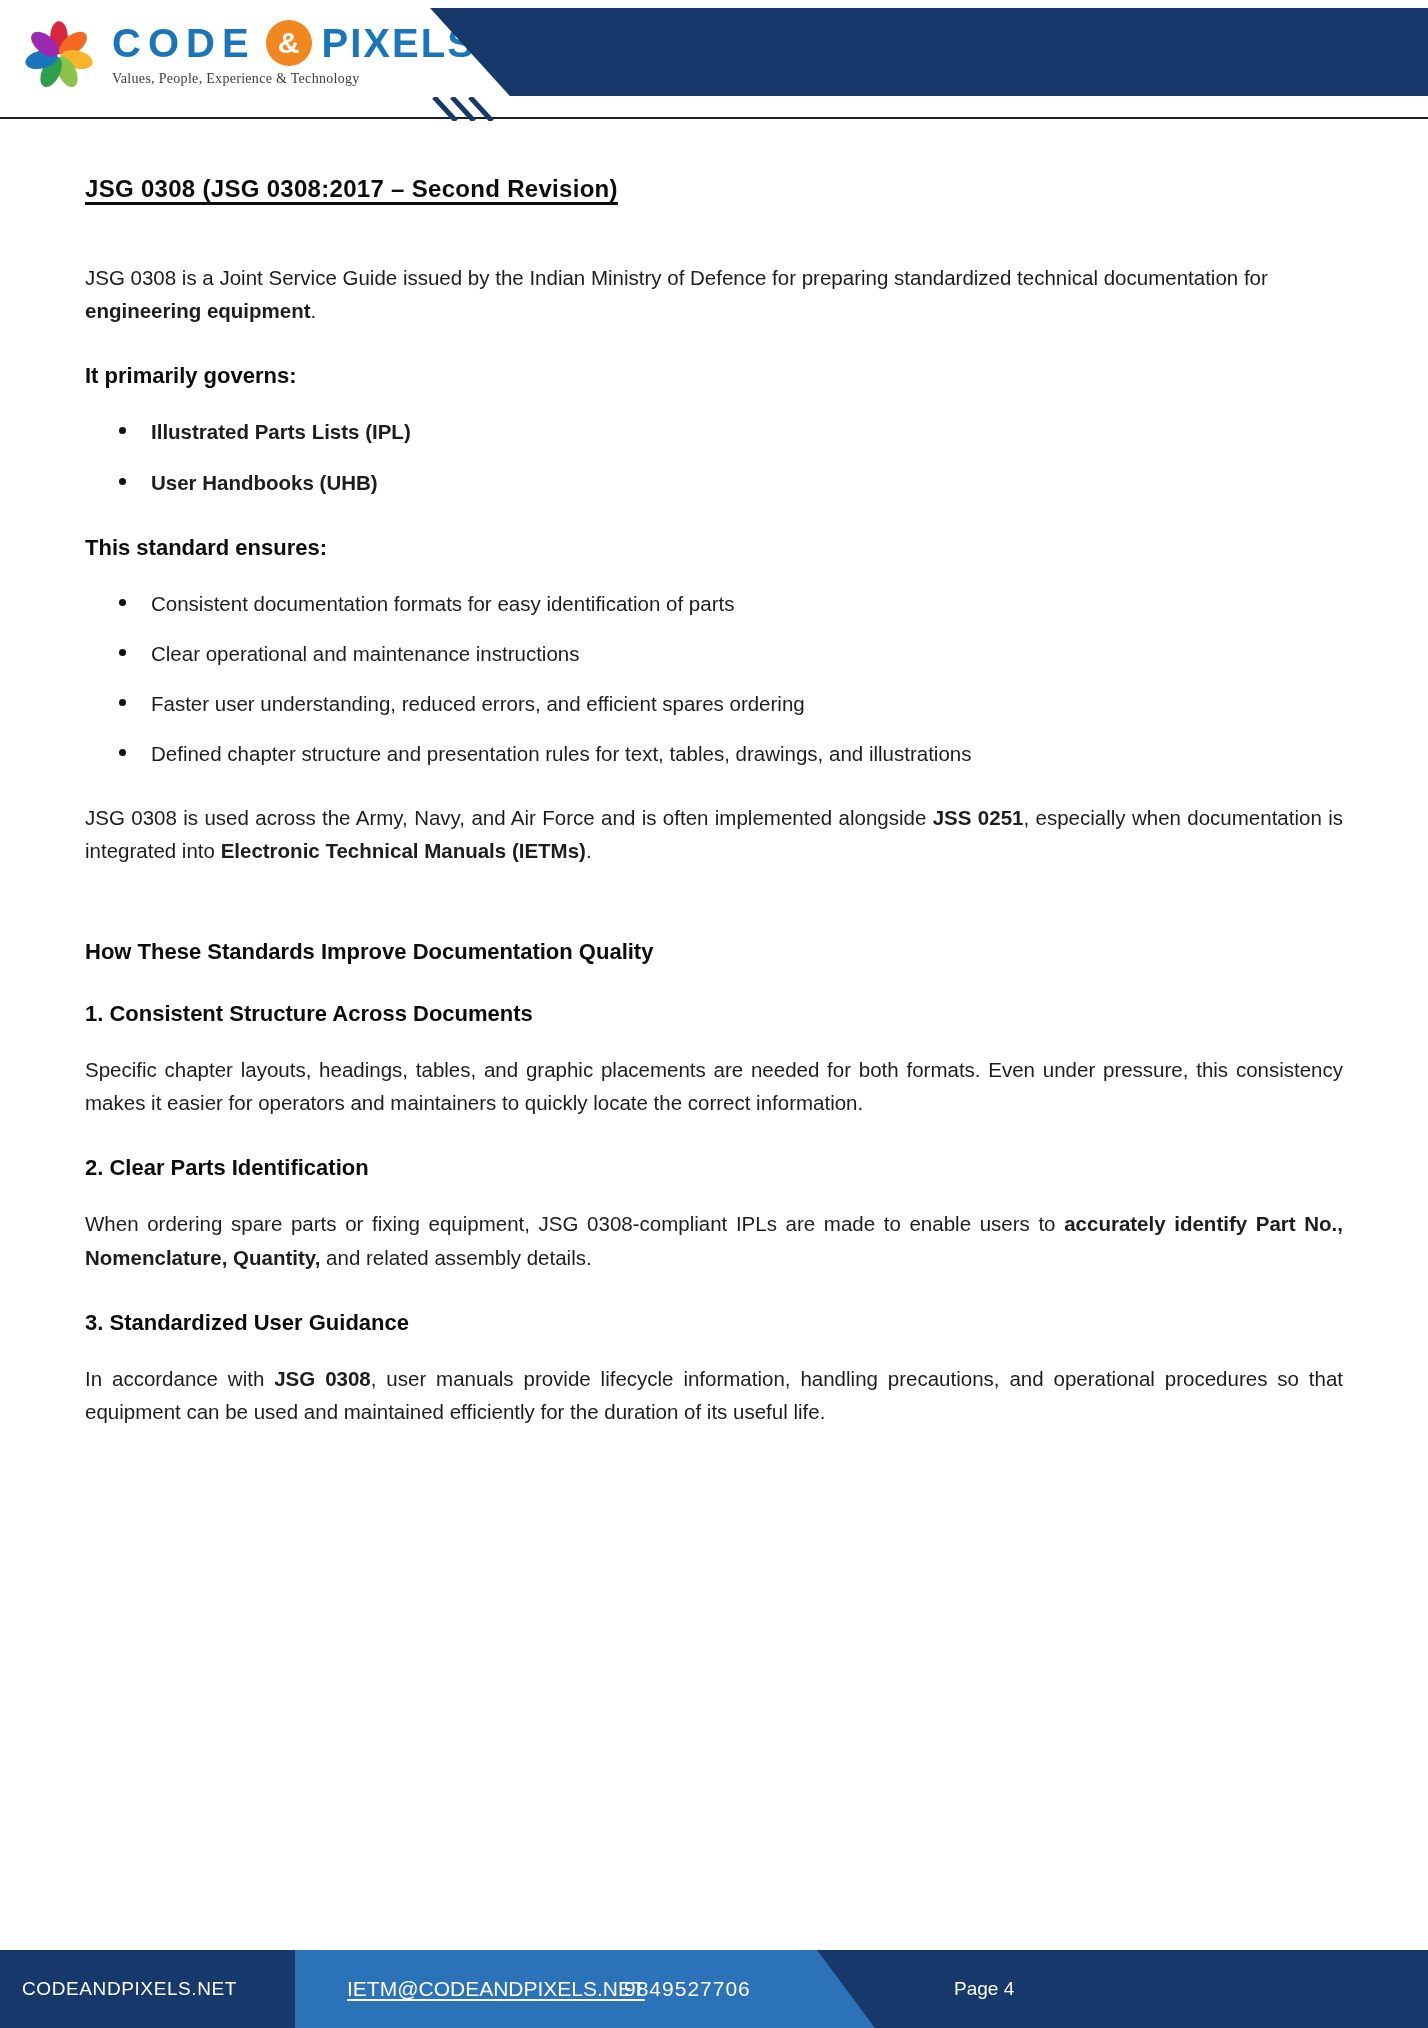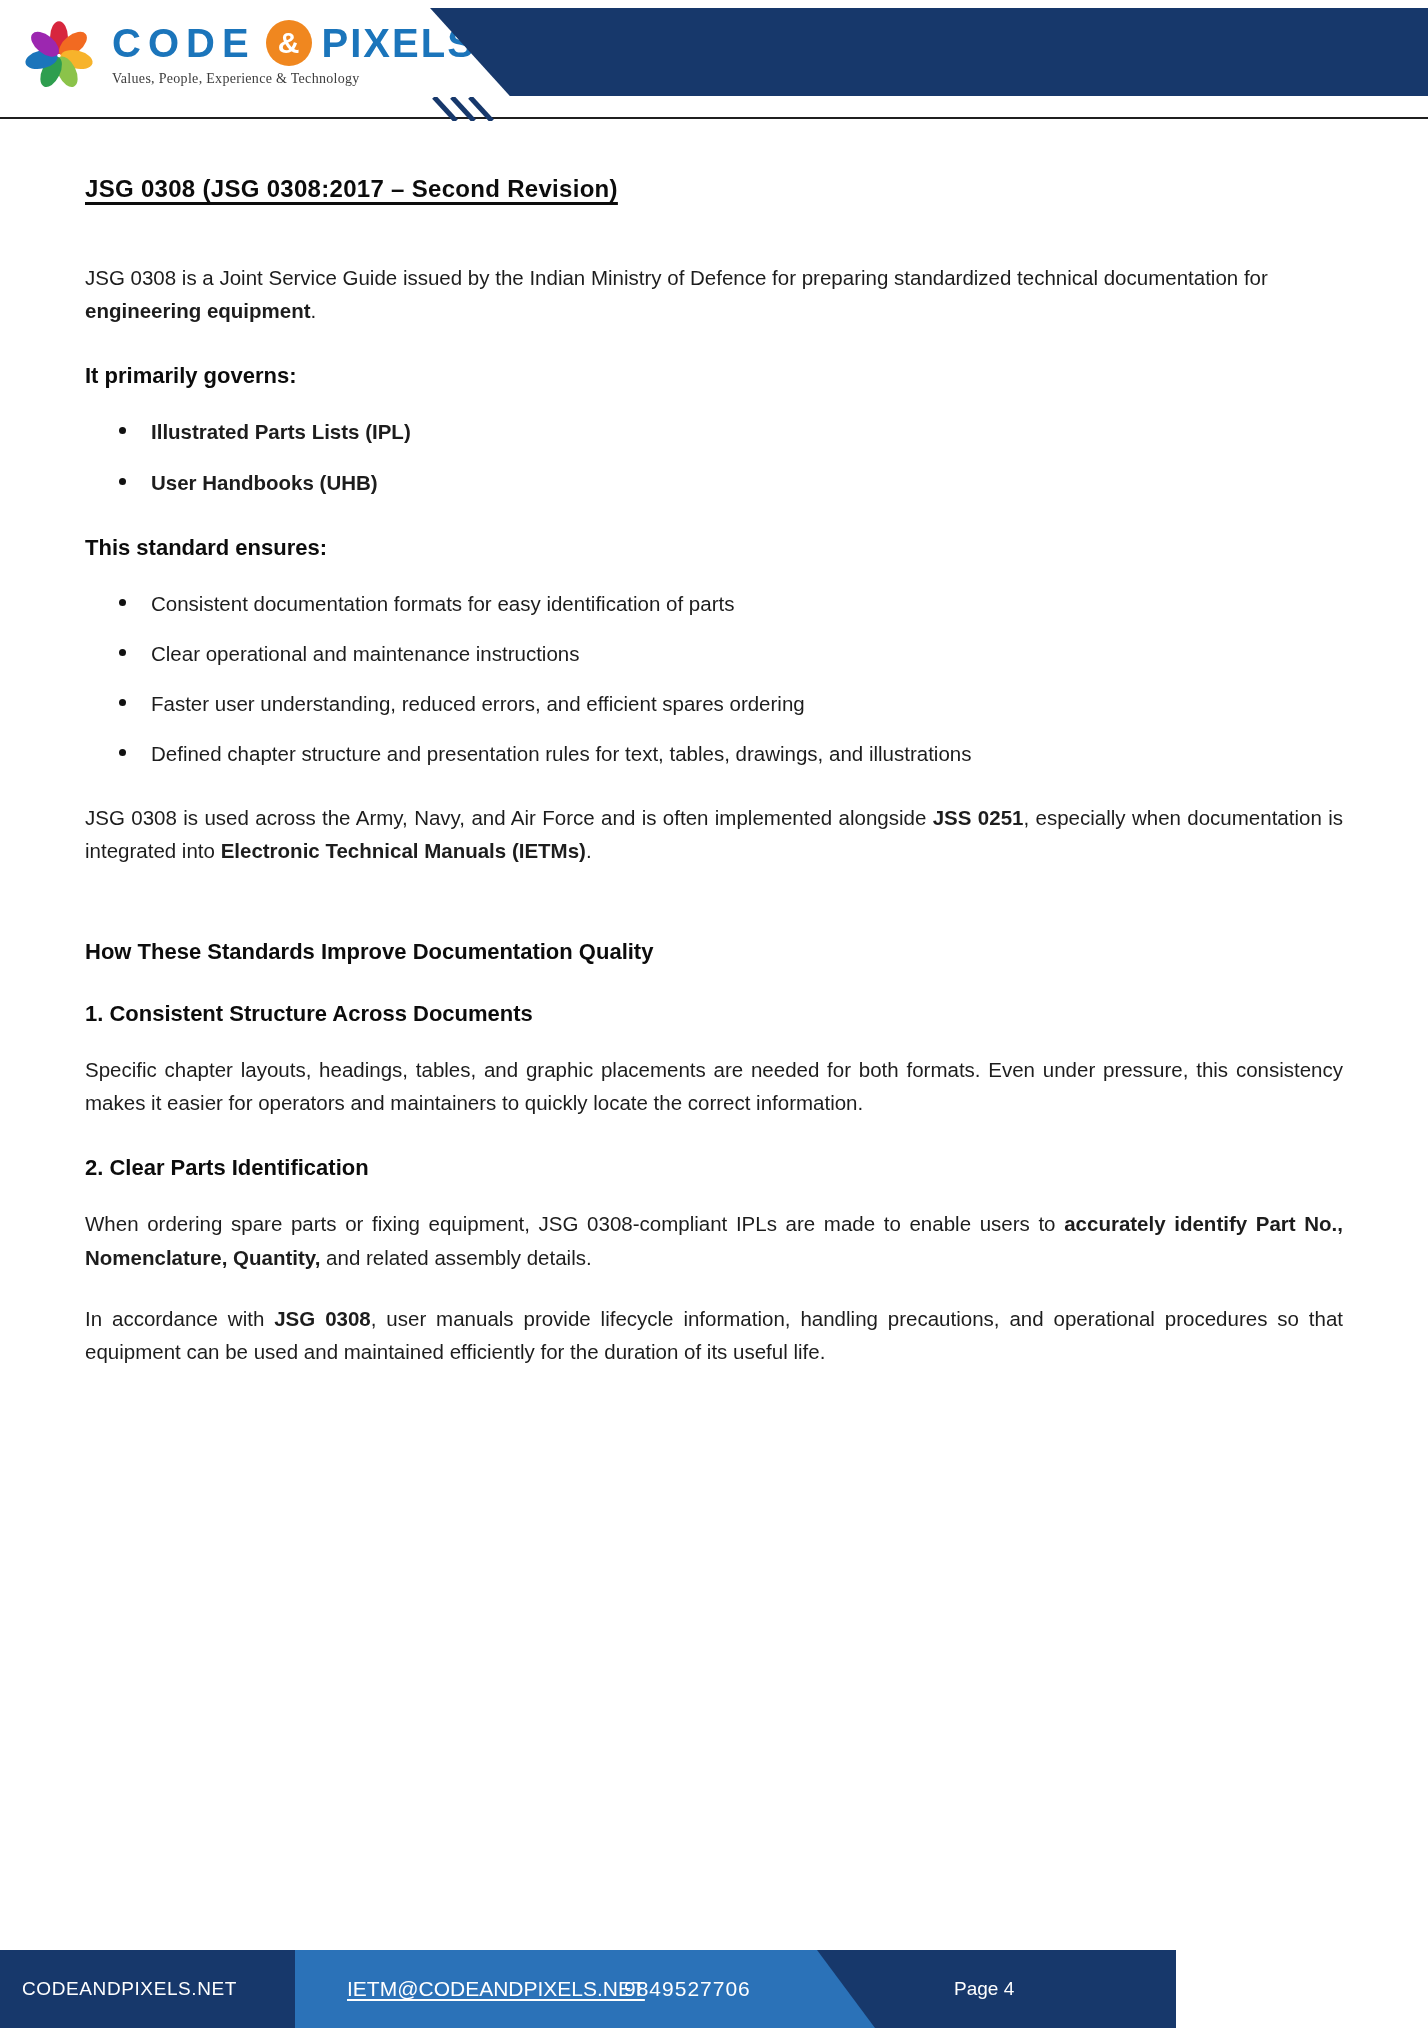--- a/index.html
+++ b/index.html
@@ -30,21 +30,21 @@
   .doc-para.justify { text-align:justify; }
   .doc-heading { font-size:22px; font-weight:700; color:#0c0c0c; margin:36px 0 26px; }
   .space-lg { margin-top:72px !important; }
   .doc-list { list-style:none; margin:0 0 30px 0; }
   .doc-bullet { position:relative; padding-left:66px; margin-bottom:17px; font-size:20.5px; line-height:1.62; }
   .doc-bullet::before { content:""; position:absolute; left:34px; top:12px; width:7px; height:7px;
                         border-radius:50%; background:#111111; }
   b { font-weight:700; }
 
   
-  .footer { position:absolute; left:0; bottom:0; width:1176px; height:78px; background:#17386b; }
+  .footer { position:absolute; left:0; bottom:0; width:1428px; height:78px; background:#17386b; }
   .footer-band { position:absolute; left:295px; top:0; width:580px; height:100%; background:#2b72b8;
                  clip-path:polygon(0 0, 90% 0, 100% 100%, 0 100%); }
   .f-item { position:absolute; top:0; height:100%; display:flex; align-items:center; color:#ffffff; }
   .f-site  { left:22px;  font-size:19px; letter-spacing:0.6px; }
   .f-email { left:339px; font-size:21px; text-decoration:underline; text-underline-offset:3px;margin-left:8px; }
   .f-phone { left:624px; font-size:21px; letter-spacing:1px; }
   .f-page  { left:954px; font-size:19px;text-align:right; }
 </style>
 </head>
 <body>
@@ -110,20 +110,21 @@
           <li class="doc-bullet"><span>Clear operational and maintenance instructions</span></li>
           <li class="doc-bullet"><span>Faster user understanding, reduced errors, and efficient spares ordering</span></li>
           <li class="doc-bullet"><span>Defined chapter structure and presentation rules for text, tables, drawings, and illustrations</span></li>
         </ul>
         <p class="doc-para justify"><span>JSG 0308 is used across the Army, Navy, and Air Force and is often implemented alongside </span><b>JSS 0251</b><span>, especially when documentation is integrated into </span><b>Electronic Technical Manuals (IETMs)</b><span>.</span></p>
         <p class="doc-heading space-lg"><span>How These Standards Improve Documentation Quality</span></p>
         <p class="doc-heading"><span>1. Consistent Structure Across Documents</span></p>
         <p class="doc-para justify"><span>Specific chapter layouts, headings, tables, and graphic placements are needed for both formats. Even under pressure, this consistency makes it easier for operators and maintainers to quickly locate the correct information.</span></p>
         <p class="doc-heading"><span>2. Clear Parts Identification</span></p>
         <p class="doc-para justify"><span>When ordering spare parts or fixing equipment, JSG 0308-compliant IPLs are made to enable users to </span><b>accurately identify Part No., Nomenclature, Quantity,</b><span> and related assembly details.</span></p>
+        <p class="doc-heading"><span>3. Standardized User Guidance</span></p>
         <p class="doc-para justify"><span>In accordance with </span><b>JSG 0308</b><span>, user manuals provide lifecycle information, handling precautions, and operational procedures so that equipment can be used and maintained efficiently for the duration of its useful life.</span></p>
       </div>
   </main>
 
   <footer class="footer">
     <div class="footer-band"></div>
     <span class="f-item f-site">CODEANDPIXELS.NET</span>
     <a class="f-item f-email">IETM@CODEANDPIXELS.NET</a>
     <span class="f-item f-phone">9849527706</span>
     <span class="f-item f-page">Page 4</span>

